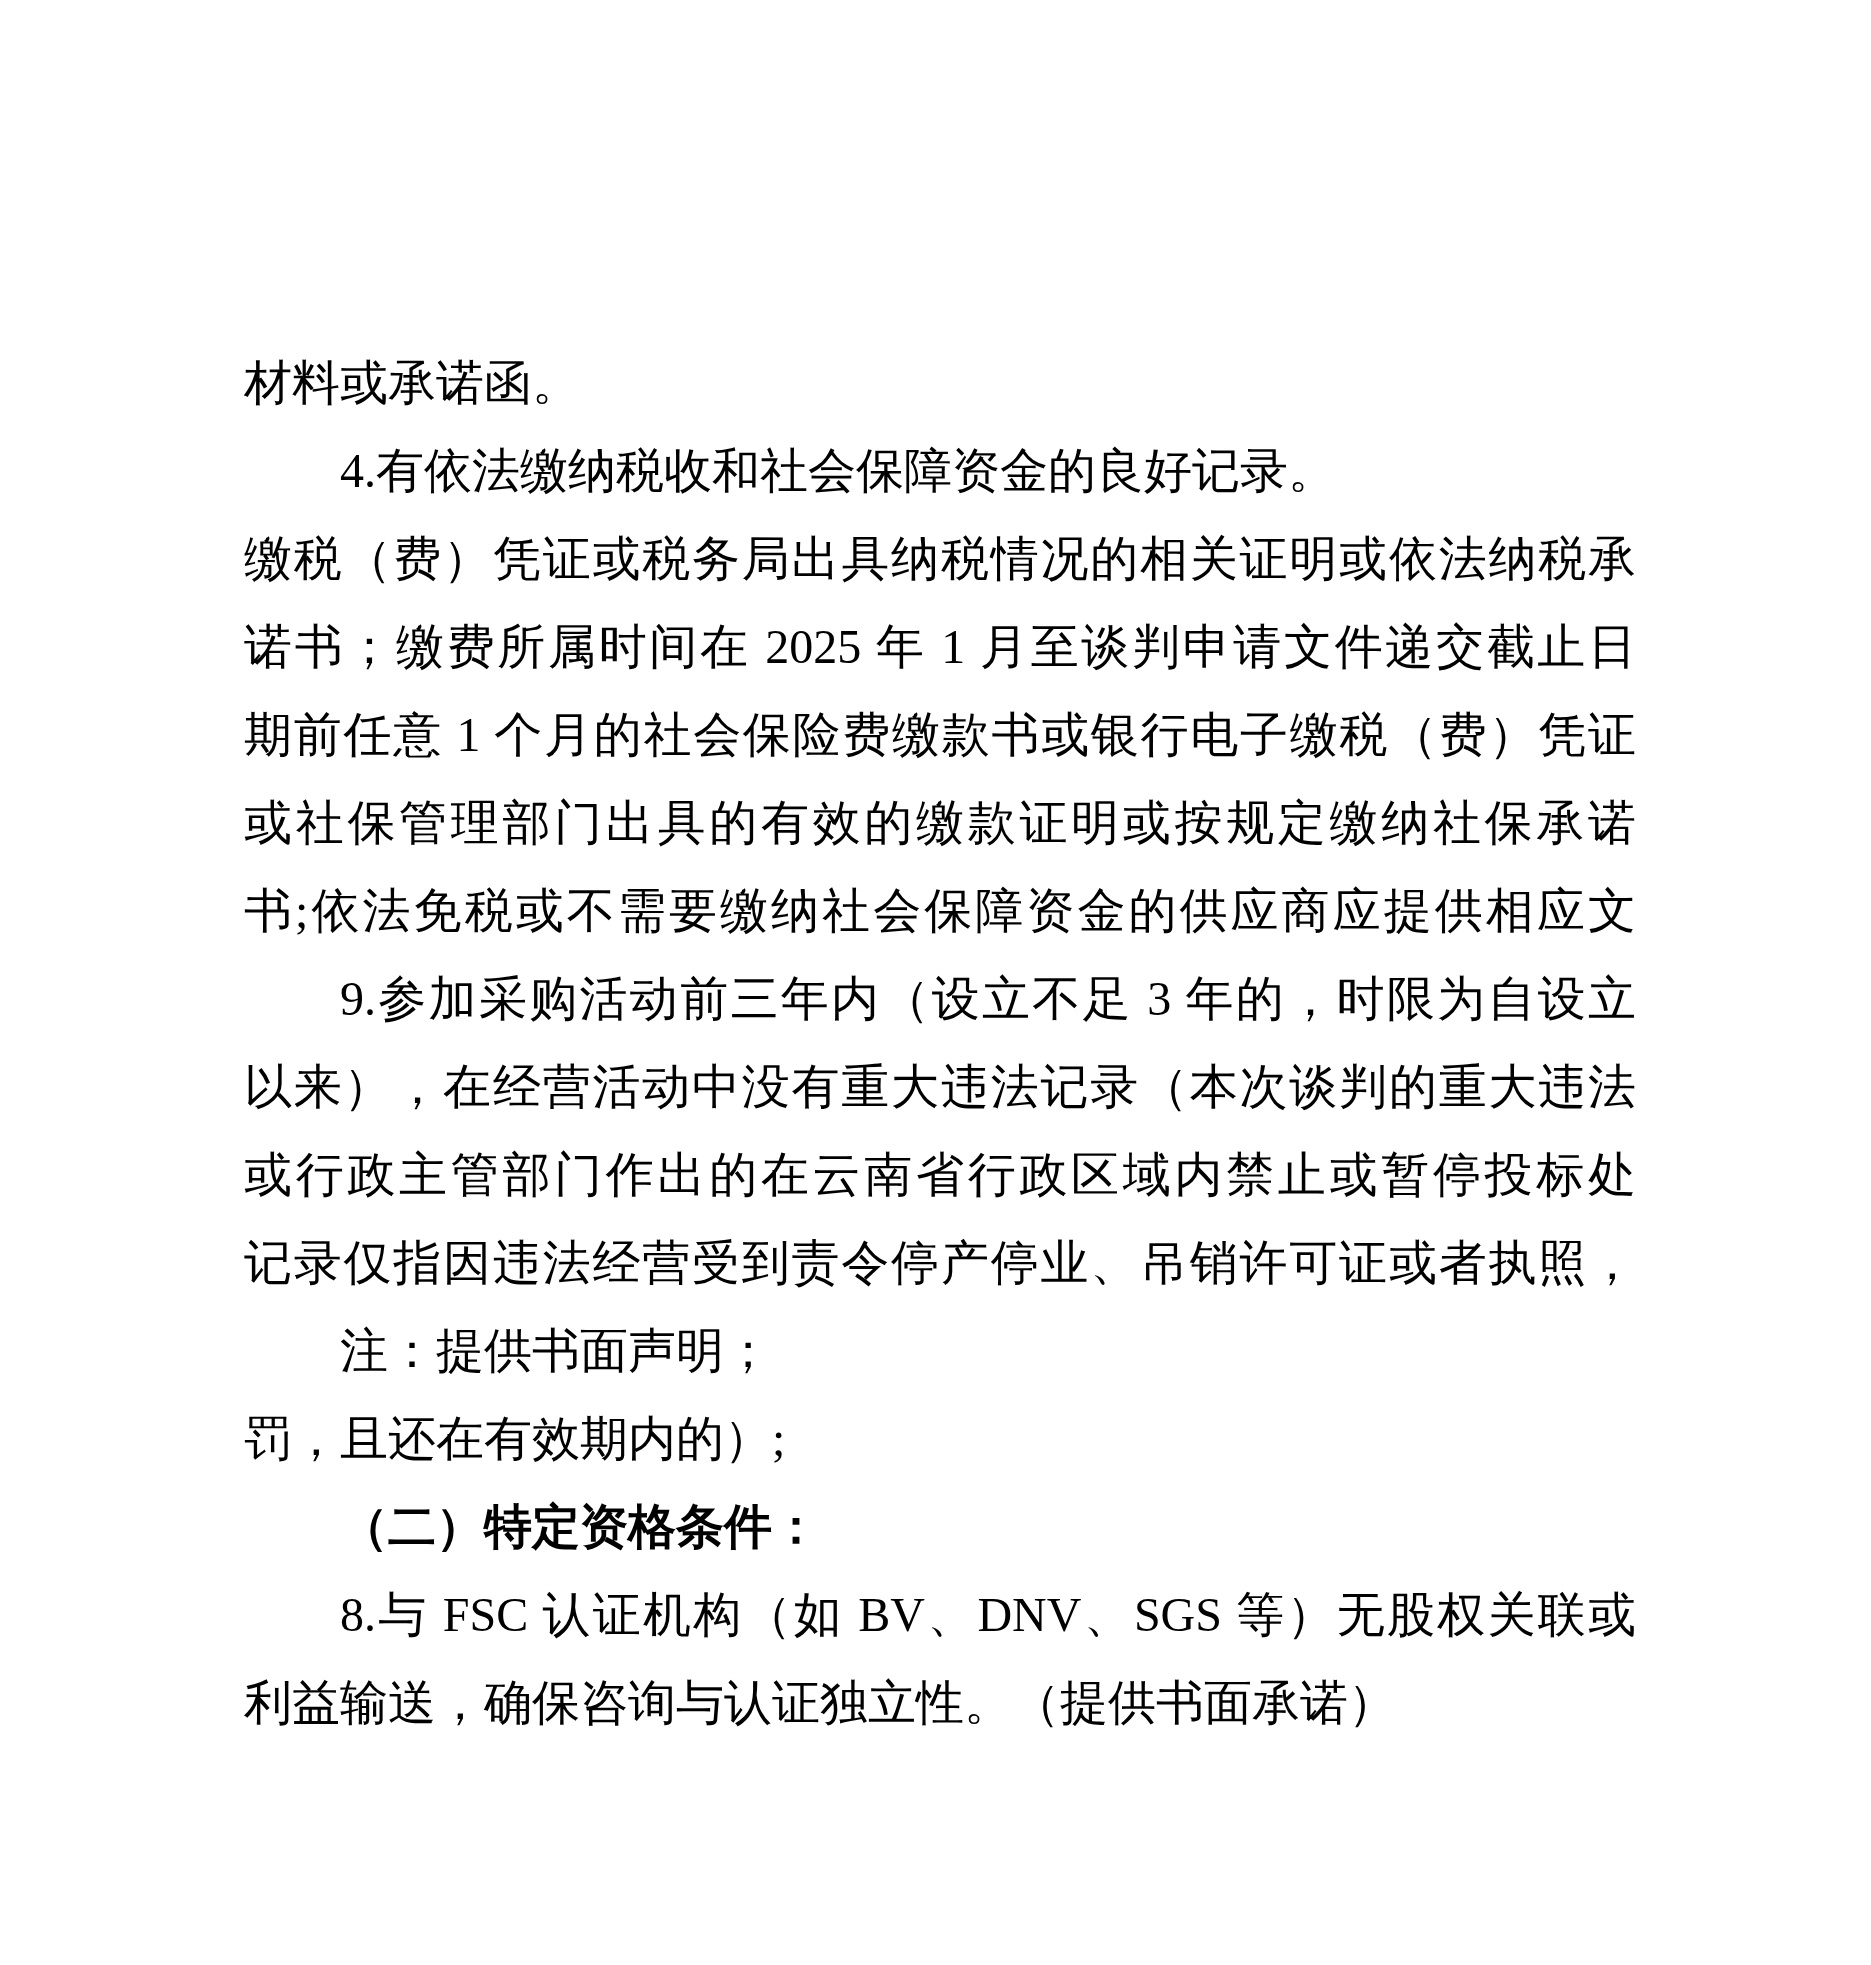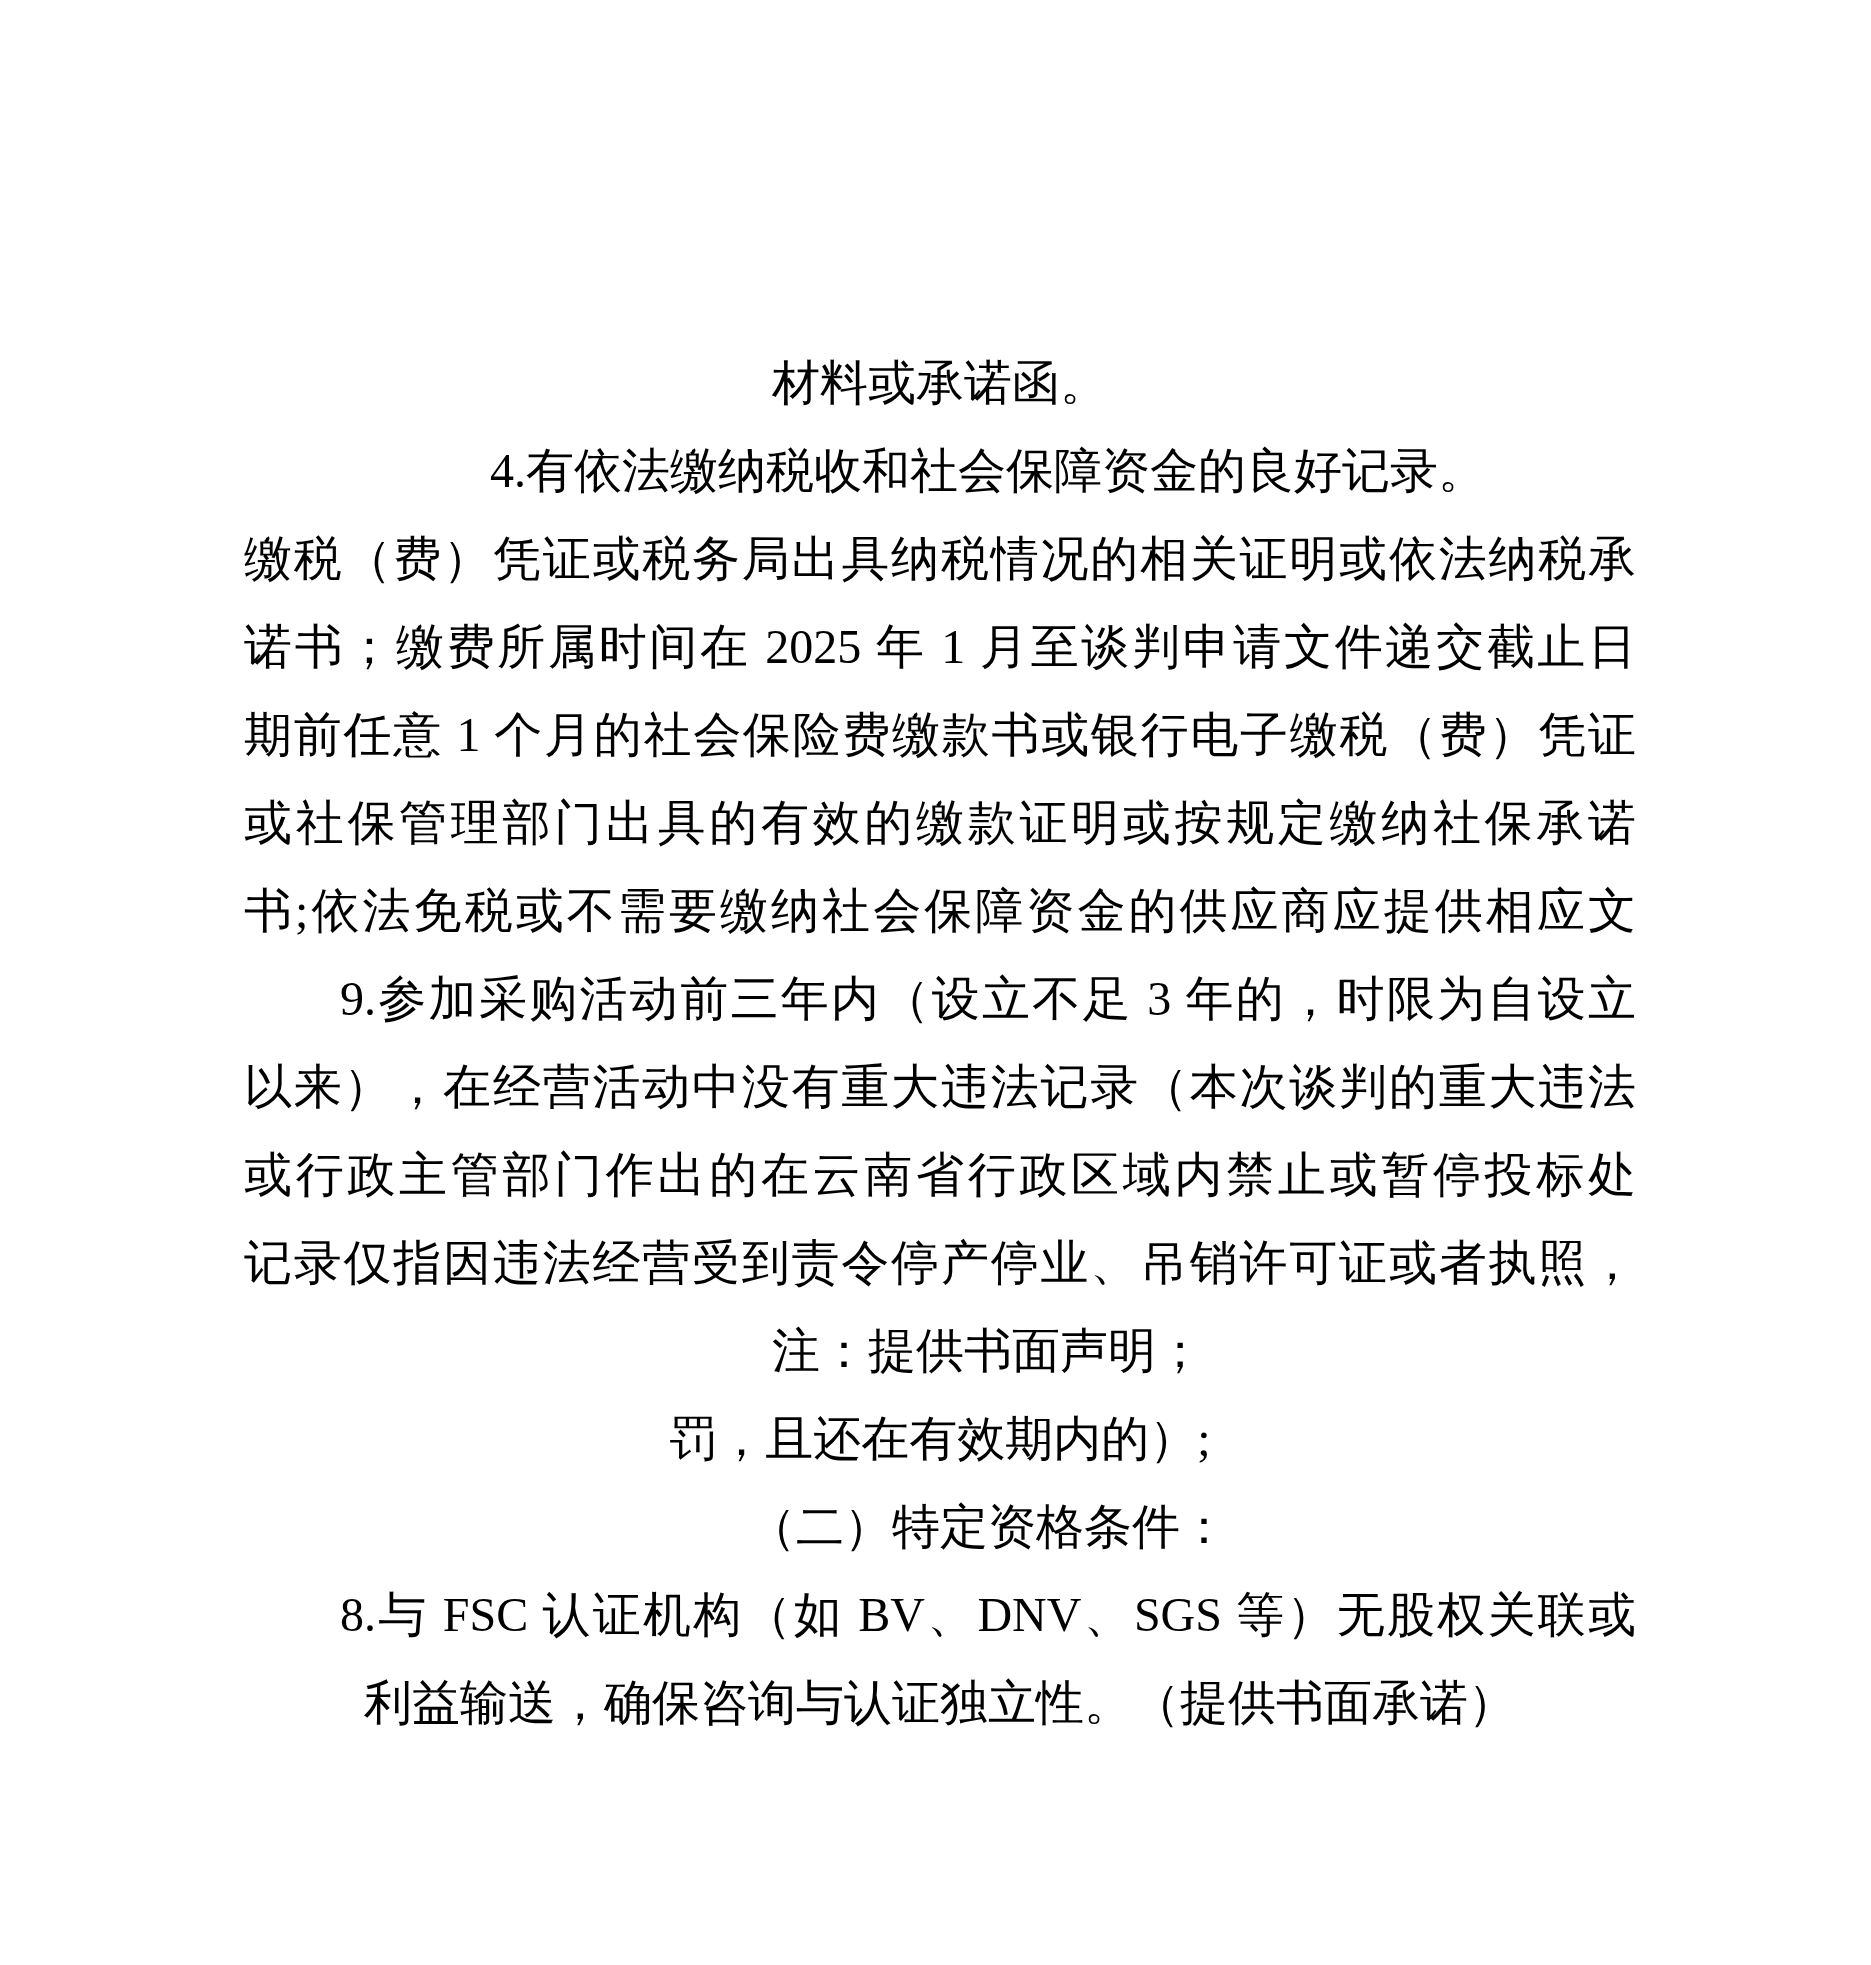--- a/index.html
+++ b/index.html
@@ -15,31 +15,31 @@
     left:244px;top:339px;
     width:1392px;
     font-family:"Liberation Serif","DejaVu Serif",serif;
     font-size:48px;
     line-height:88px;
     color:#000000;
     font-weight:normal;
   }
   .line{
     height:88px;
-    text-align:center;
+    text-align:left;
     white-space:normal;
     overflow:visible;
   }
   .line.full{
     text-align:justify;
     text-align-last:justify;
     text-justify:inter-ideograph;
   }
   .line.indent{ text-indent:2em; }
-  .line.bold{ font-weight:normal; }
+  .line.bold{ font-weight:bold; }
 </style>
 </head>
 <body>
 
 <div class="page">
   <div class="textblock" id="textblock">
       <div class="line">材料或承诺函。</div>
       <div class="line indent">4.有依法缴纳税收和社会保障资金的良好记录。</div>
       <div class="line full">缴税（费）凭证或税务局出具纳税情况的相关证明或依法纳税承</div>
       <div class="line full">诺书；缴费所属时间在 2025 年 1 月至谈判申请文件递交截止日</div>

